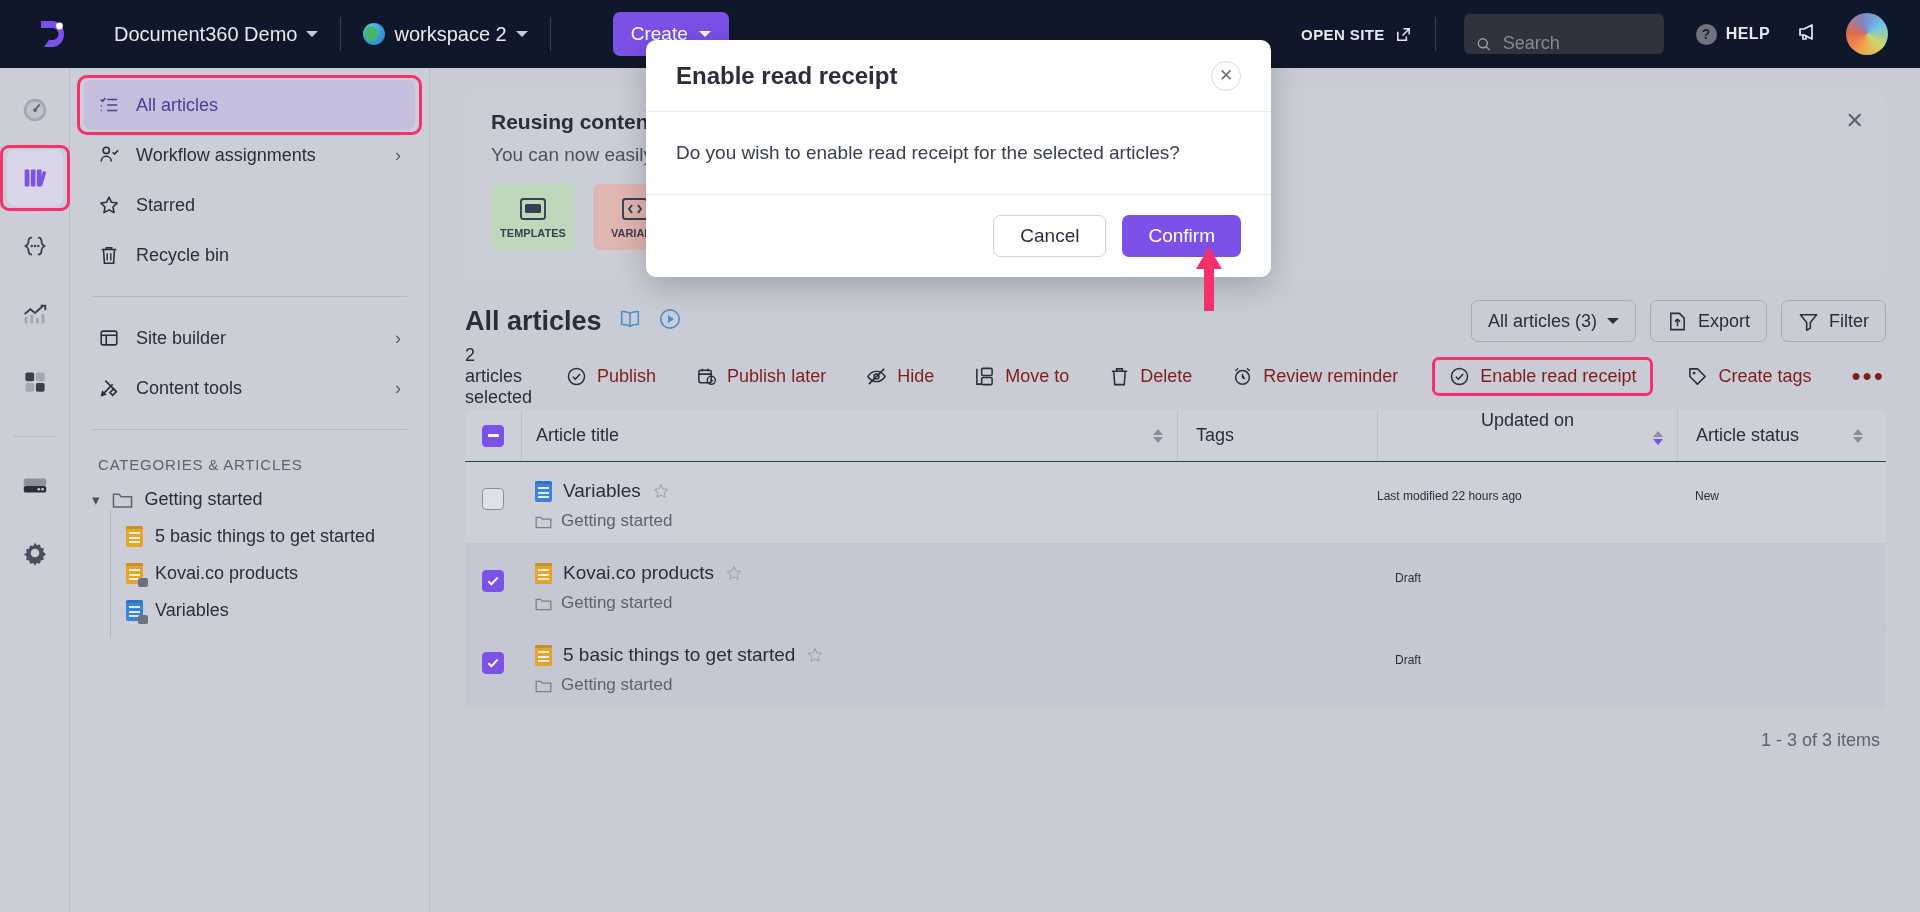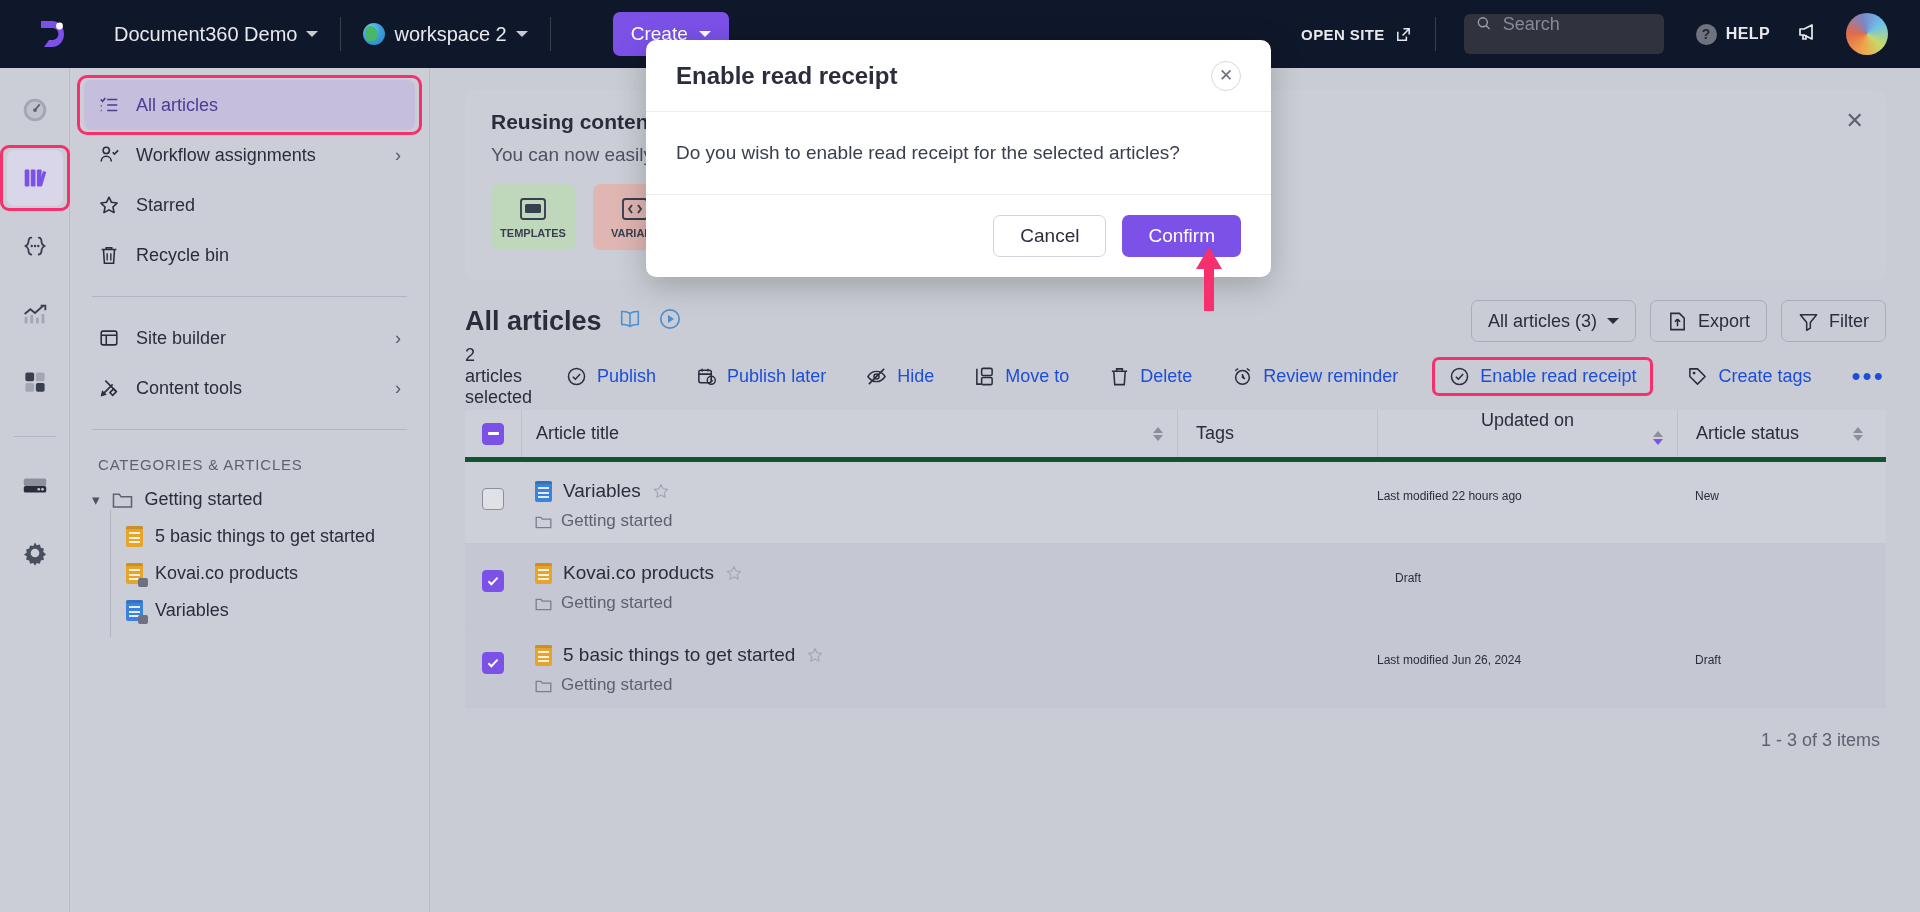--- a/index.html
+++ b/index.html
@@ -39,21 +39,21 @@
     border-radius: 7px; padding: 11px 18px; display: flex; align-items: center; gap: 11px;
   }
   .create-btn .caret { border-top-color:#fff; }
   .tb-right { margin-left: auto; display: flex; align-items: center; }
   .open-site {
     color: #e8e9ee; font-size: 15px; letter-spacing: .4px; font-weight: bold;
     display: flex; align-items: center; gap: 9px;
   }
   .searchbox {
     width: 200px; height: 40px; background: #30323d; border-radius: 6px;
-    display: flex; align-items: flex-start; padding: 0 12px; gap: 11px; margin: 0 6px;
+    display: flex; align-items: flex-end; padding: 0 12px; gap: 11px; margin: 0 6px;
   }
   .searchbox input {
     background: transparent; border: 0; outline: 0; color: #c2c5cf;
     font-size: 18px; font-family: inherit; width: 100%;
   }
   .searchbox input::placeholder { color: #868a97; }
   .help {
     display: flex; align-items: center; gap: 9px; color: #e8e9ee;
     font-size: 16px; font-weight: bold; letter-spacing: .4px; margin-left: 26px;
   }
@@ -131,29 +131,29 @@
   .head-right { margin-left:auto; display:flex; gap:14px; }
   .pill {
     height:42px; border:1px solid #a9adb9; border-radius:7px; background:transparent;
     display:flex; align-items:center; gap:10px; padding:0 16px; font-size:18px; color:#2b2d3c;
   }
 
   .toolbar {
     display:flex; align-items:center; padding: 0 34px; gap: 28px; height:48px; margin-top:4px;
   }
   .tool {
-    display:flex; align-items:center; gap:10px; font-size:18px; color:#1d4ed8; white-space:nowrap;
+    display:flex; align-items:center; gap:10px; font-size:18px; color:#7f1d1d; white-space:nowrap;
     position:relative; padding: 7px 6px; border-radius:7px;
   }
   .tool.hl { border:3px solid #f5306c; padding: 6px 14px; }
   .sel-count { font-size:18px; color:#2b2d3c; }
 
   .table-wrap { margin: 10px 34px 0; background:#cdd0d8; border-radius:4px; }
   .thead {
-    display:flex; align-items:center; height:52px; border-bottom:5px solid #14532d;
+    display:flex; align-items:center; height:52px; border-bottom:1px solid #14532d;
     color:#2b2d3c; font-size:18px;
   }
   .th { display:flex; align-items:center; height:100%; }
   .th.sep { border-left:1px solid #bcc0ca; }
   .col-chk { width: 56px; justify-content:center; }
   .col-title { width: 656px; padding-left:14px; }
   .col-tags { width: 200px; padding-left:18px; }
   .col-upd { width: 300px; padding-left:0;flex-direction:column; }
   .col-status { width: 200px; padding-left:18px; }
   .sort { margin-left:auto; margin-right:14px; display:flex; flex-direction:column; gap:2px; }
@@ -670,21 +670,20 @@
         <div class="art-sub">
           <svg width="17" height="15" viewBox="0 0 18 16">
             <path d="M1.2 3.5h5l1.6 2h9v9h-15.6z" fill="none" stroke="#7b7f8d" stroke-width="1.4"></path>
           </svg>
           <span>Getting started</span>
         </div>
       </div>
       <div class="col-tags">
         <span></span>
       </div>
-      <div class="col-upd">Last modified Jun 26, 2024</div>
       <div class="col-status">Draft</div>
     </div>
   </div>
 
   <div class="pager">1 - 3 of 3 items</div>
 </div>
 
 <div class="modal">
   <div class="modal-head">
     <span class="modal-title">Enable read receipt</span>

